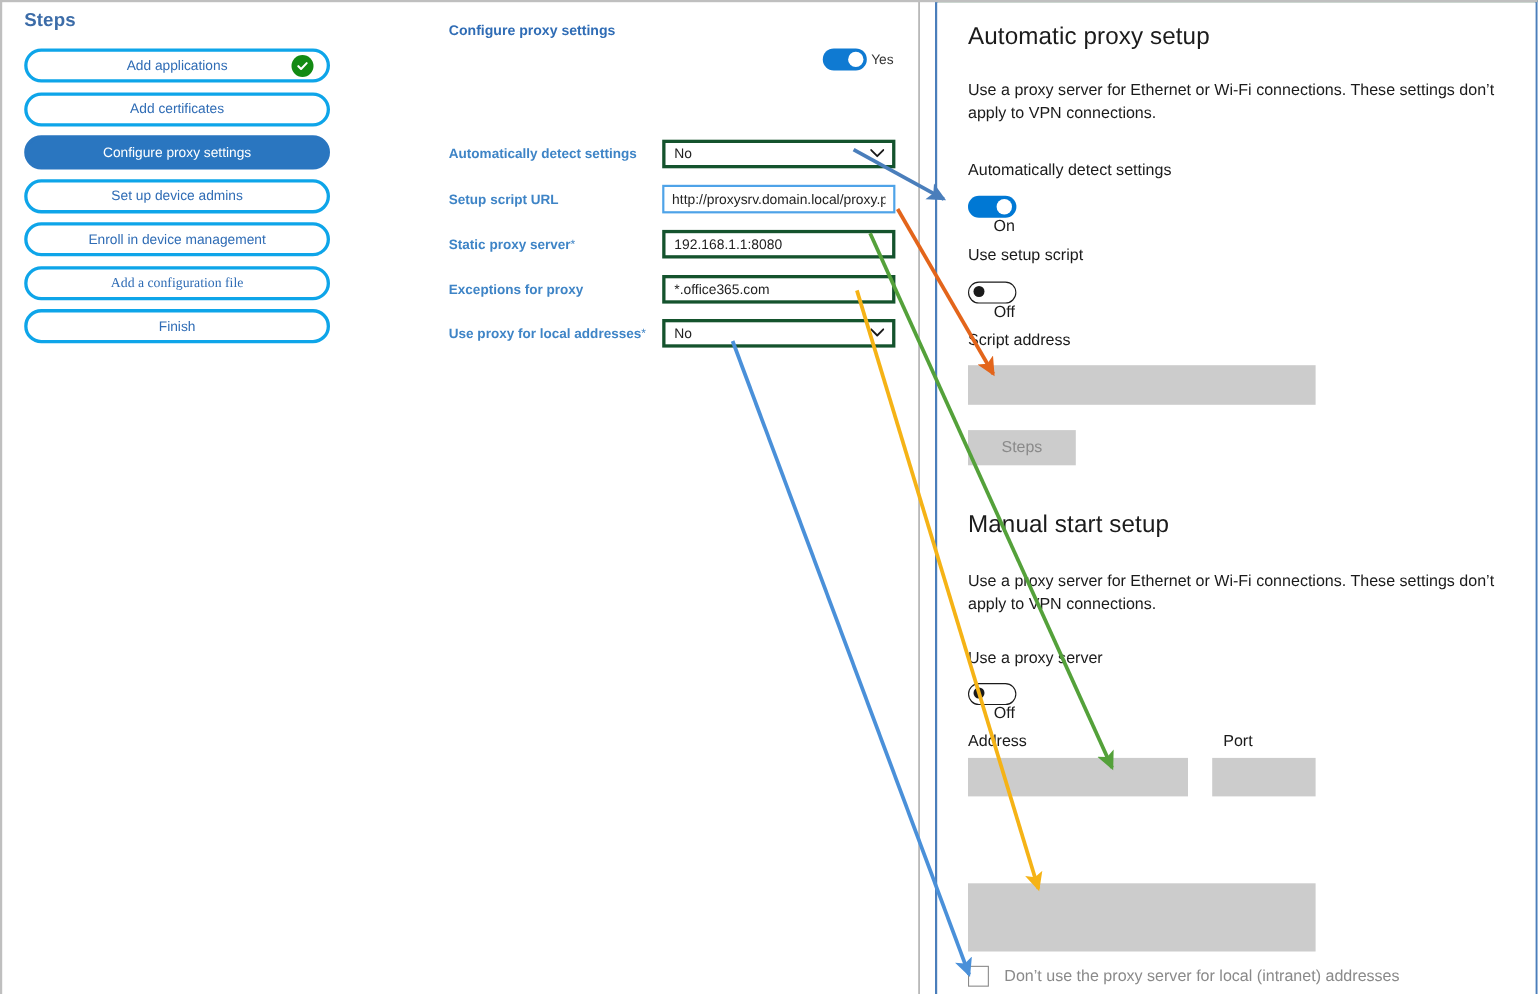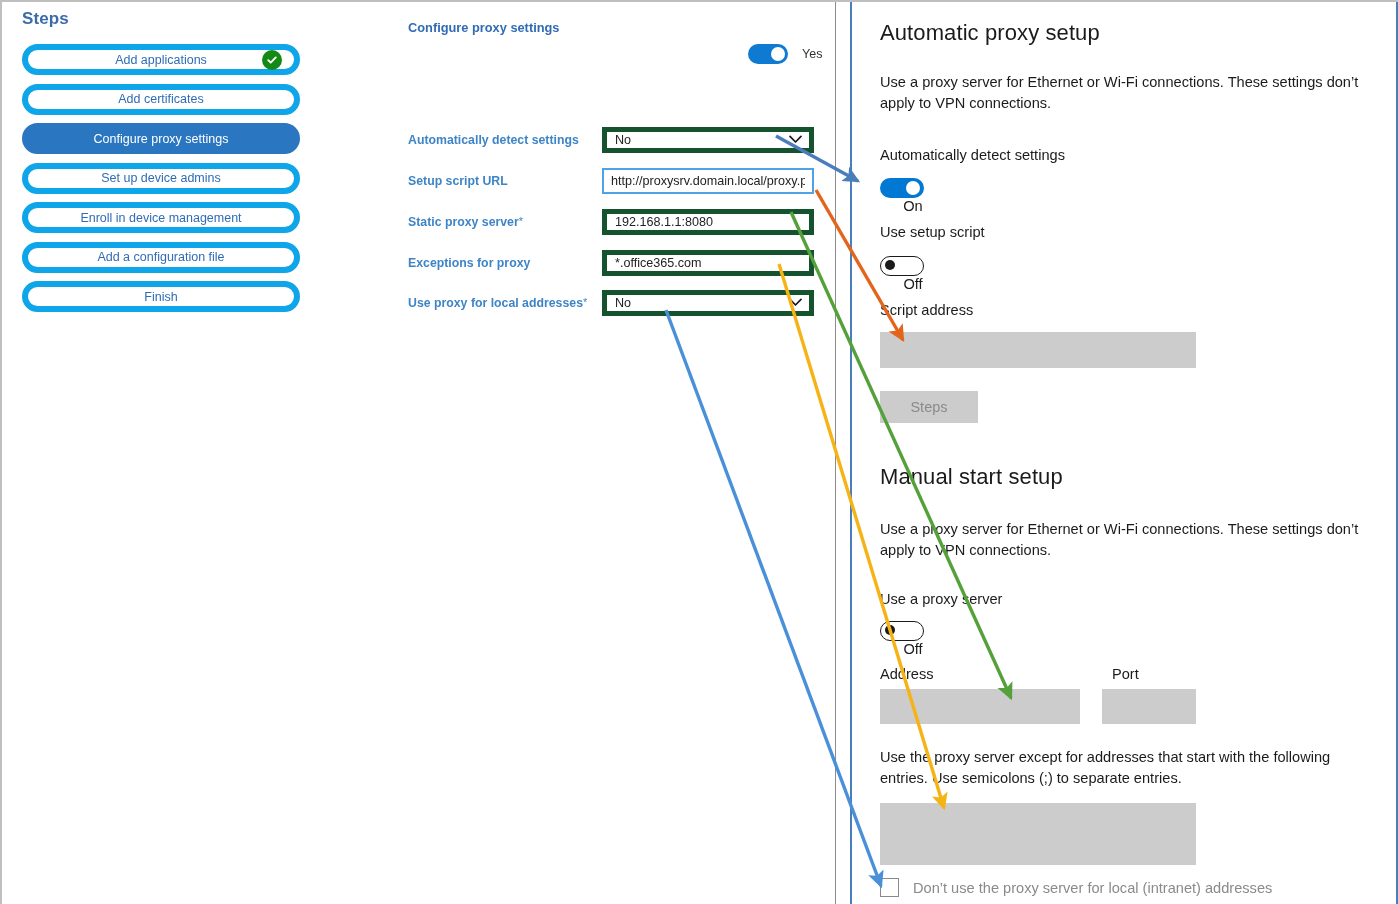--- a/index.html
+++ b/index.html
@@ -43,21 +43,21 @@
     font-size: 17px;
     font-weight: bold;
     color: #3c6ca8;
     letter-spacing: .1px;
   }
   .step-btn {
     position: absolute;
     left: 22px;
     width: 278px;
     height: 31px;
-    border: 6px solid #0ea5e9;
+    border: 3px solid #0ea5e9;
     border-radius: 16px;
     background: #ffffff;
     color: #2f6cb5;
     font-size: 12.5px;
     display: flex;
     align-items: center;
     justify-content: center;
     box-sizing: border-box;
     cursor: pointer;
     user-select: none;
@@ -109,21 +109,21 @@
     box-sizing: border-box;
   }
   .tgl-track .knob {
     position: absolute;
     width: 14px; height: 14px;
     border-radius: 50%;
     background: #ffffff;
     top: 3px; right: 3px;
   }
   .tgl-label {
-    margin-left: 14px;
+    margin-left: 4px;
     font-size: 12.5px;
     color: #333333;
   }
 
   .f-row { position: absolute; left: 0; width: 100%; height: 26px; }
   .f-label {
     position: absolute;
     left: 68px;
     top: 50%;
     transform: translateY(-50%);
@@ -133,21 +133,21 @@
     white-space: nowrap;
   }
   .f-label .req { font-weight: normal; font-size: 11px; position: relative; top: -1px; }
   .f-ctrl {
     position: absolute;
     left: 262px;
     top: 0;
     width: 212px;
     height: 26px;
     box-sizing: border-box;
-    border: 5px solid #14532d;
+    border: 3px solid #14532d;
     background: #ffffff;
     font-family: "Liberation Sans", sans-serif;
     font-size: 12.6px;
     color: #222222;
     padding: 0 8px;
     line-height: 24px;
     display: flex;
     align-items: center;
     cursor: text;
   }
@@ -298,21 +298,21 @@
         </div>
         <div class="step-btn active" style="top: 123px;">
           <span>Configure proxy settings</span>
         </div>
         <div class="step-btn" style="top: 162.5px;">
           <span>Set up device admins</span>
         </div>
         <div class="step-btn" style="top: 202px; justify-content: center;">
           <span>Enroll in device management</span>
         </div>
-        <div class="step-btn" style="top: 241.5px;">
+        <div class="step-btn" style="top: 241.5px; font-family: Liberation Serif, serif;">
           <span>Add a configuration file</span>
         </div>
         <div class="step-btn" style="top: 281px;">
           <span>Finish</span>
         </div>
       </div>
   </div>
 
   <div id="form-panel">
     <div id="cfg-heading">Configure proxy settings</div>
@@ -408,21 +408,20 @@
         </span>
       <span class="state">Off</span>
     </div>
 
     <div class="w-lbl" style="top:664px;">Address</div>
     <div class="w-box" style="left:28px; top:687px; width:200px; height:35px;"></div>
 
     <div class="w-lbl" style="left:260px; top:664px;">Port</div>
     <div class="w-box" style="left:250px; top:687px; width:94px; height:35px;"></div>
 
-    <div class="w-p" style="top:745px;">Use the proxy server except for addresses that start with the following entries. Use semicolons (;) to separate entries.</div>
 
     <div class="w-box" style="left:28px; top:801px; width:316px; height:62px;"></div>
 
     <div class="w-chk-row" style="top:876px;">
       <span class="w-chk-box"></span>
       <span class="w-chk-lbl">Don’t use the proxy server for local (intranet) addresses</span>
     </div>
   </div>
 
   <div id="page-frame"></div>

